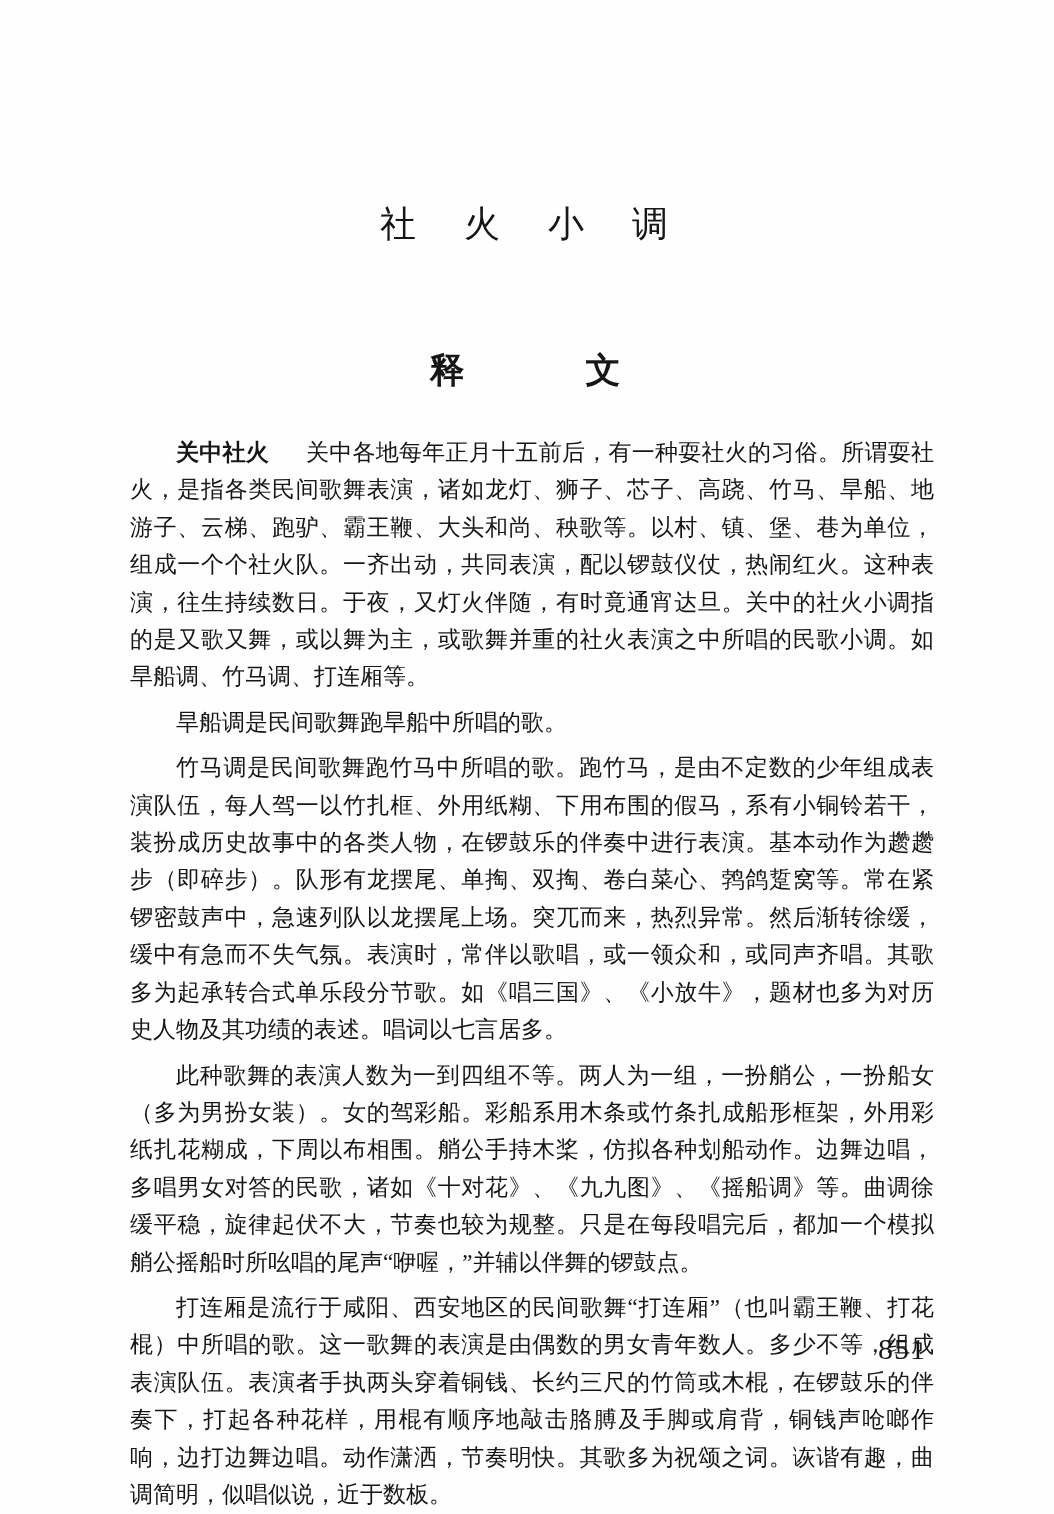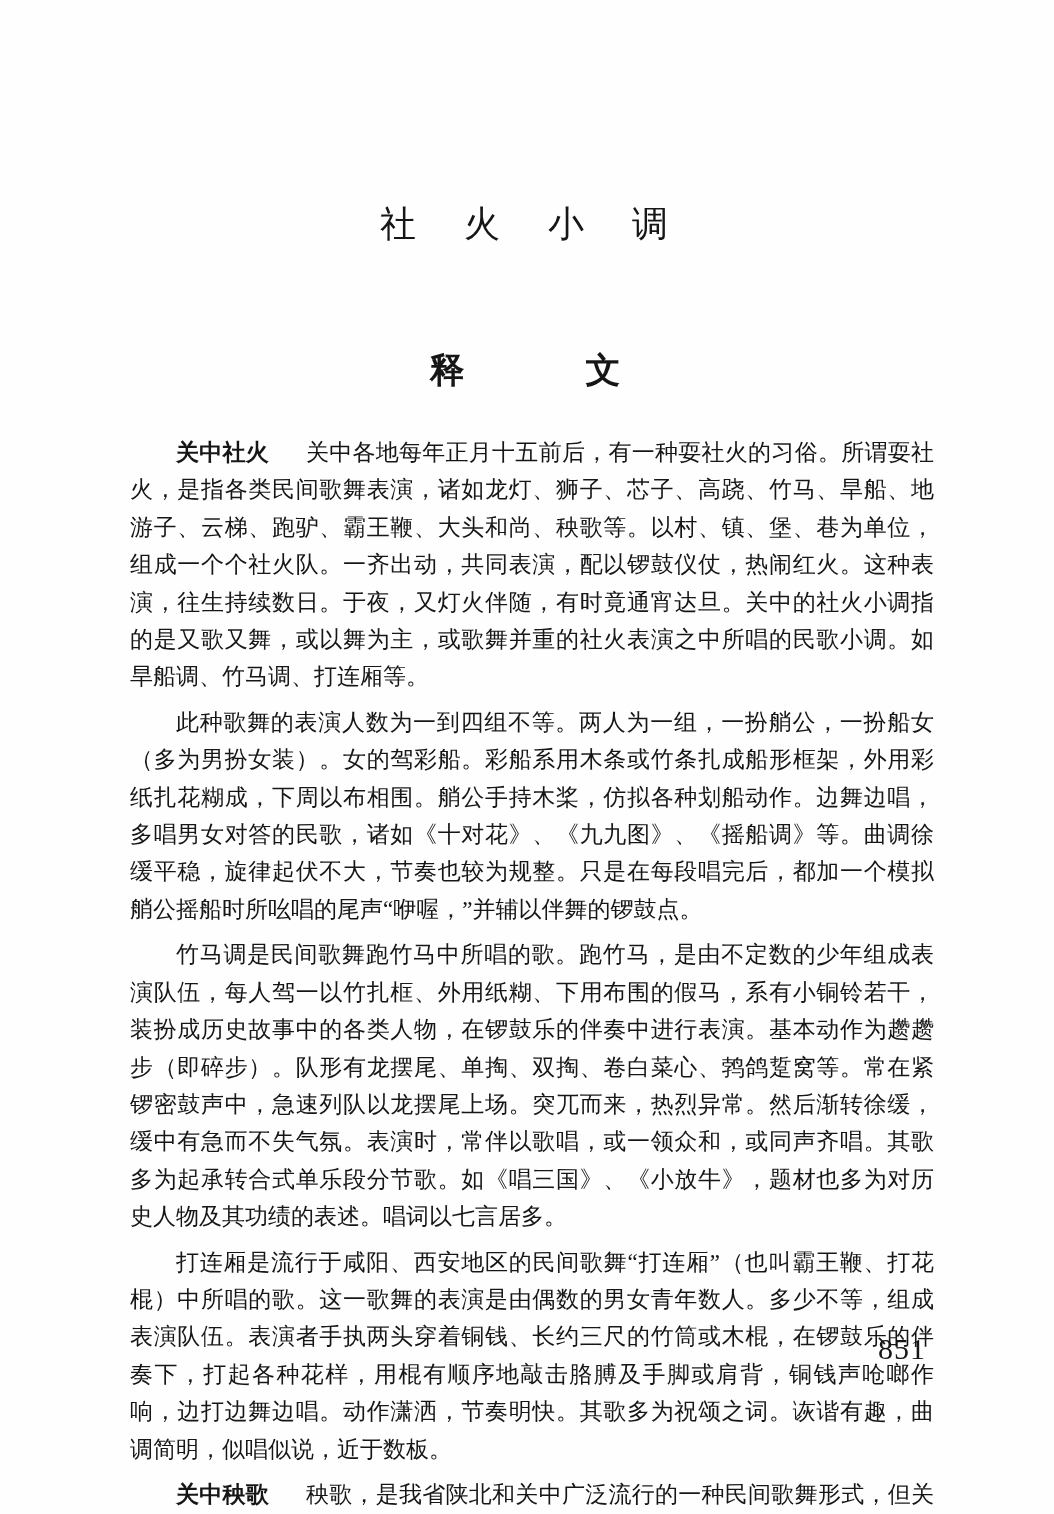--- a/index.html
+++ b/index.html
@@ -81,24 +81,25 @@
 <div class="page">
 
   <h1 class="doc-title">社　火　小　调</h1>
 
   <h2 class="section-title">释　　　文</h2>
 
   <div class="body-text">
 
     <p class="para"><span class="para-lead">关中社火</span><span>关中各地每年正月十五前后，有一种耍社火的习俗。所谓耍社火，是指各类民间歌舞表演，诸如龙灯、狮子、芯子、高跷、竹马、旱船、地游子、云梯、跑驴、霸王鞭、大头和尚、秧歌等。以村、镇、堡、巷为单位，组成一个个社火队。一齐出动，共同表演，配以锣鼓仪仗，热闹红火。这种表演，往生持续数日。于夜，又灯火伴随，有时竟通宵达旦。关中的社火小调指的是又歌又舞，或以舞为主，或歌舞并重的社火表演之中所唱的民歌小调。如旱船调、竹马调、打连厢等。</span></p>
 
+    <p class="para"><span>旱船调是民间歌舞跑旱船中所唱的歌。</span></p>
+
+    <p class="para"><span>竹马调是民间歌舞跑竹马中所唱的歌。跑竹马，是由不定数的少年组成表演队伍，每人驾一以竹扎框、外用纸糊、下用布围的假马，系有小铜铃若干，装扮成历史故事中的各类人物，在锣鼓乐的伴奏中进行表演。基本动作为趱趱步（即碎步）。队形有龙摆尾、单掏、双掏、卷白菜心、鹁鸽踅窝等。常在紧锣密鼓声中，急速列队以龙摆尾上场。突兀而来，热烈异常。然后渐转徐缓，缓中有急而不失气氛。表演时，常伴以歌唱，或一领众和，或同声齐唱。其歌多为起承转合式单乐段分节歌。如《唱三国》、《小放牛》，题材也多为对历史人物及其功绩的表述。唱词以七言居多。</span></p>
 
     <p class="para"><span>此种歌舞的表演人数为一到四组不等。两人为一组，一扮艄公，一扮船女（多为男扮女装）。女的驾彩船。彩船系用木条或竹条扎成船形框架，外用彩纸扎花糊成，下周以布相围。艄公手持木桨，仿拟各种划船动作。边舞边唱，多唱男女对答的民歌，诸如《十对花》、《九九图》、《摇船调》等。曲调徐缓平稳，旋律起伏不大，节奏也较为规整。只是在每段唱完后，都加一个模拟艄公摇船时所吆唱的尾声“咿喔，”并辅以伴舞的锣鼓点。</span></p>
-
-    <p class="para"><span>竹马调是民间歌舞跑竹马中所唱的歌。跑竹马，是由不定数的少年组成表演队伍，每人驾一以竹扎框、外用纸糊、下用布围的假马，系有小铜铃若干，装扮成历史故事中的各类人物，在锣鼓乐的伴奏中进行表演。基本动作为趱趱步（即碎步）。队形有龙摆尾、单掏、双掏、卷白菜心、鹁鸽踅窝等。常在紧锣密鼓声中，急速列队以龙摆尾上场。突兀而来，热烈异常。然后渐转徐缓，缓中有急而不失气氛。表演时，常伴以歌唱，或一领众和，或同声齐唱。其歌多为起承转合式单乐段分节歌。如《唱三国》、《小放牛》，题材也多为对历史人物及其功绩的表述。唱词以七言居多。</span></p>
 
     <p class="para"><span>打连厢是流行于咸阳、西安地区的民间歌舞“打连厢”（也叫霸王鞭、打花棍）中所唱的歌。这一歌舞的表演是由偶数的男女青年数人。多少不等，组成表演队伍。表演者手执两头穿着铜钱、长约三尺的竹筒或木棍，在锣鼓乐的伴奏下，打起各种花样，用棍有顺序地敲击胳膊及手脚或肩背，铜钱声呛啷作响，边打边舞边唱。动作潇洒，节奏明快。其歌多为祝颂之词。诙谐有趣，曲调简明，似唱似说，近于数板。</span></p>
 
     <p class="para"><span class="para-lead">关中秧歌</span><span>秧歌，是我省陕北和关中广泛流行的一种民间歌舞形式，但关中秧歌同陕北秧歌的概念有着明显的区别，关中秧歌，大都专指由二人（最多三四人）表演的民间歌</span></p>
 
   </div>
 
   <div class="page-number">851</div>
 
   <div class="watermark"><span class="wm-q">q</span><span class="wm-rest">iyuexuexi.COM</span></div>

